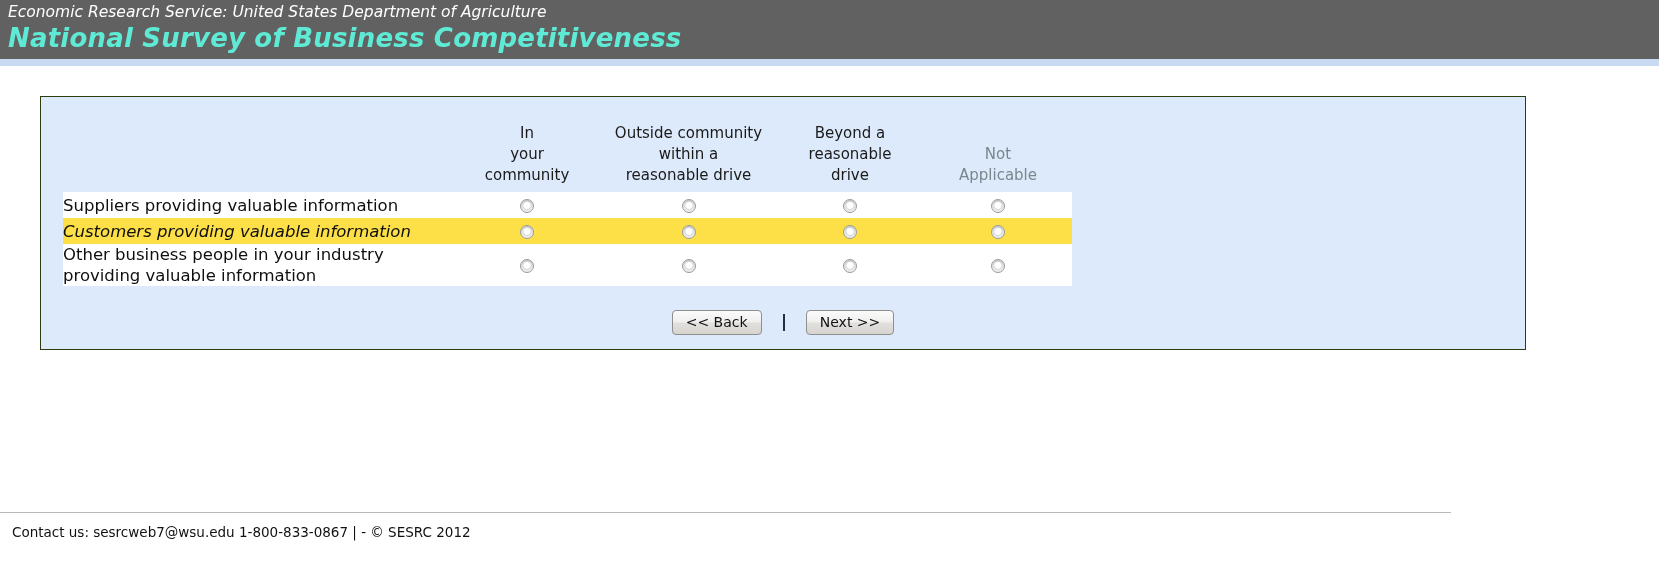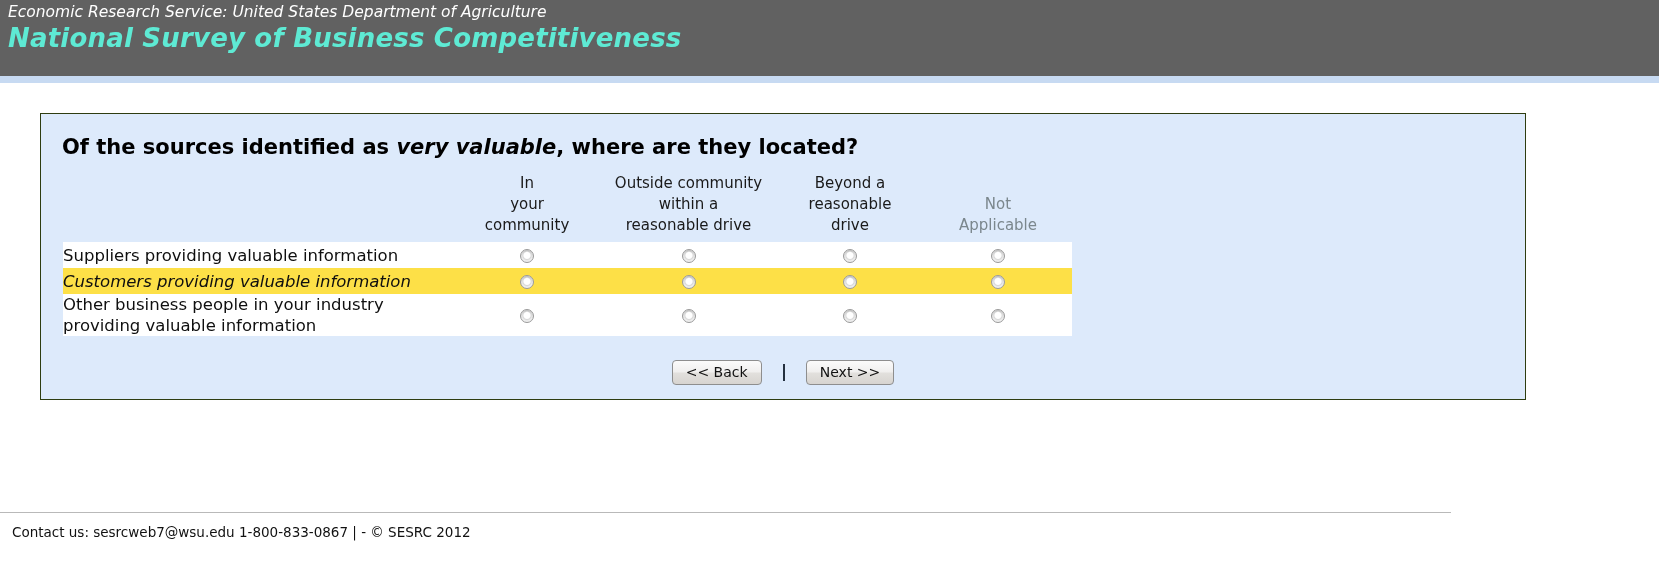--- a/index.html
+++ b/index.html
@@ -10,21 +10,21 @@
     width: 1659px;
     height: 588px;
     background: #ffffff;
     font-family: "DejaVu Sans", "Liberation Sans", sans-serif;
     overflow: hidden;
   }
 
   
   .site-header {
     background: #616161;
-    height: 76px;
+    height: 59px;
     padding: 2px 0 0 8px;
     box-sizing: border-box;
   }
   .agency-line {
     color: #ffffff;
     font-size: 15.5px;
     font-style: italic;
     line-height: 20px;
     white-space: nowrap;
   }
@@ -179,21 +179,20 @@
 <div class="site-header">
   <div class="agency-line">Economic Research Service: United States Department of Agriculture</div>
   <div class="survey-title">National Survey of Business Competitiveness</div>
 </div>
 <div class="header-strip"></div>
 
 <div class="panel-wrap">
   <div class="question-panel">
 
 
-    <div class="question-text"><span>Of the sources identified as </span><em>very valuable</em><span>, where are they located?</span></div>
 
     <table class="matrix">
       <colgroup>
         <col class="c-label">
         <col class="c-opt">
         <col class="c-opt-w">
         <col class="c-opt">
         <col class="c-opt">
       </colgroup>
       <thead>

